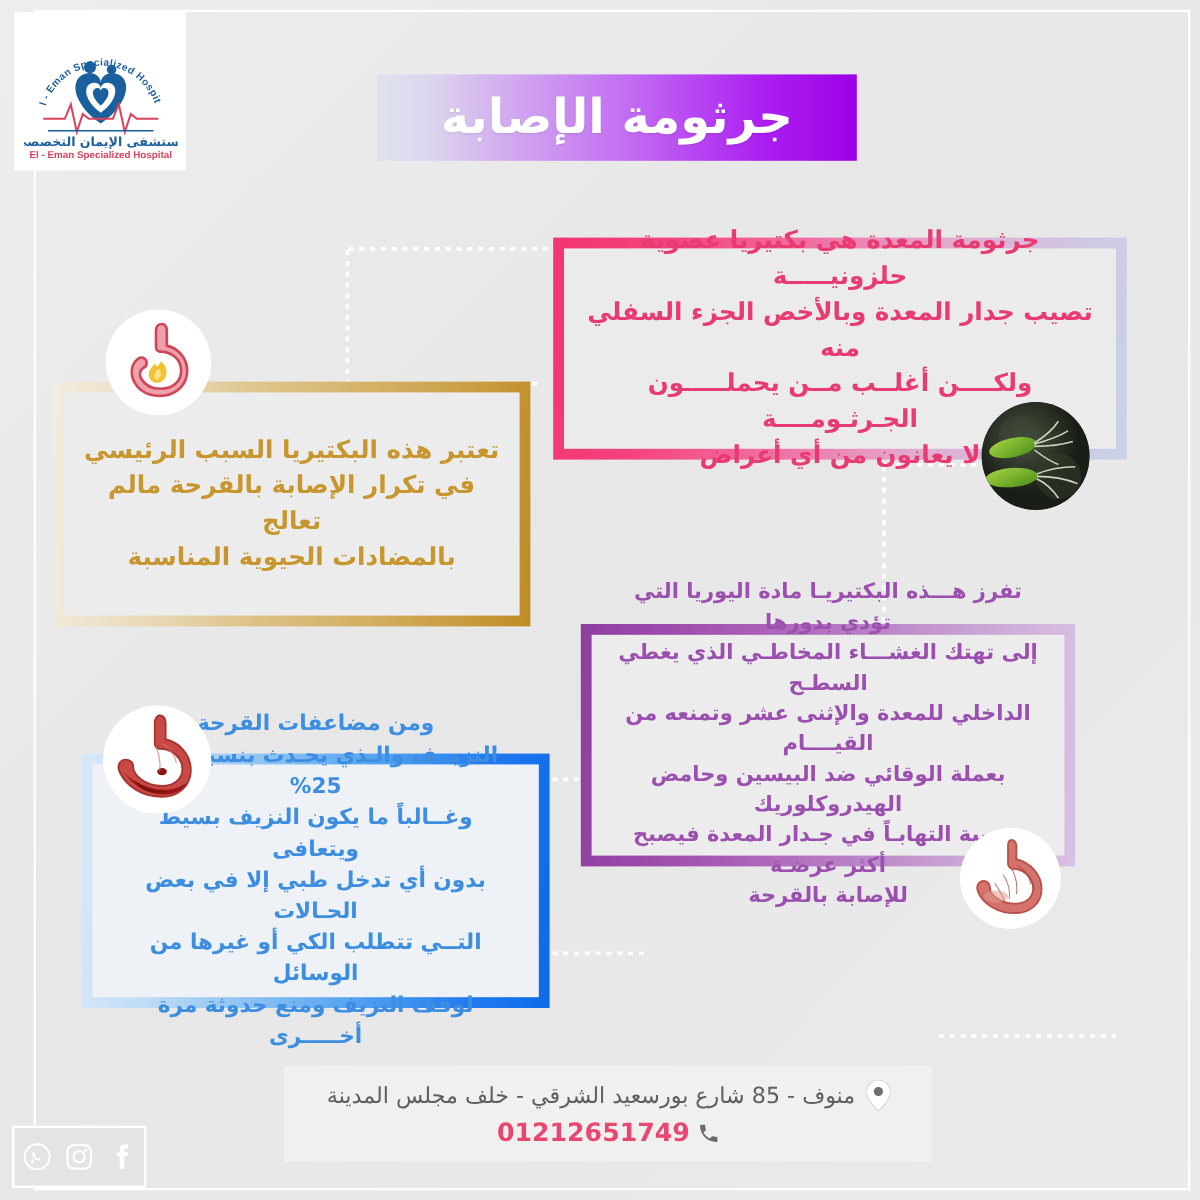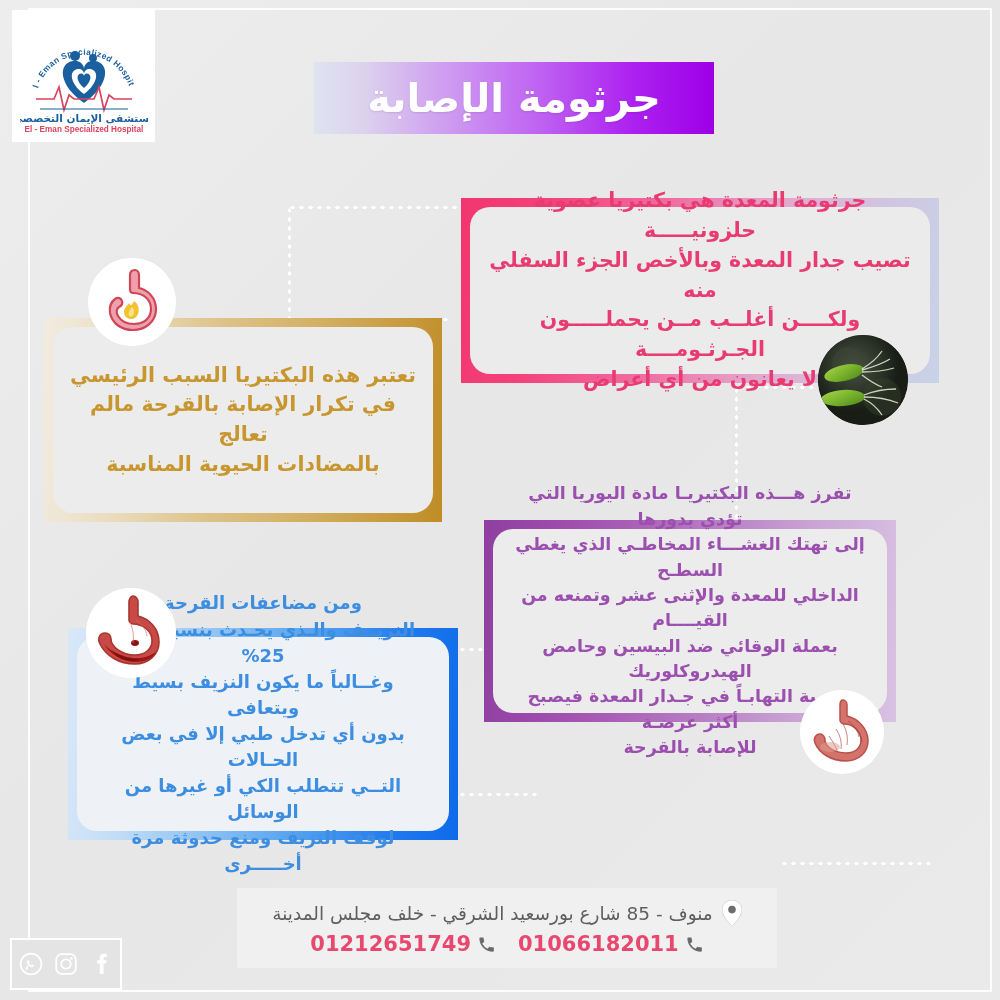--- a/index.html
+++ b/index.html
@@ -82,21 +82,20 @@
     padding: 9px;
     z-index: 3;
   }
   .box-inner {
     width: 100%; height: 100%;
     background: #ebebeb;
     display: flex;
     align-items: center;
     justify-content: center;
     padding: 12px 16px;
-    border-radius: 20px;
   }
   .box p {
     direction: rtl;
     text-align: center;
     font-weight: bold;
     line-height: 1.45;
     white-space: pre-line;
   }
 
   
@@ -374,28 +373,20 @@
         <svg width="20" height="26" viewBox="0 0 20 26">
           <path d="M10,0 C4.5,0 0,4.4 0,9.9 C0,17 10,26 10,26 C10,26 20,17 20,9.9 C20,4.4 15.5,0 10,0 Z" fill="#ffffff" stroke="#d6d6d6" stroke-width="1"></path>
           <circle cx="10" cy="9.6" r="3.8" fill="#6e6e6e"></circle>
         </svg>
       </span>
       <span id="address-text">منوف - 85 شارع بورسعيد الشرقي - خلف مجلس المدينة</span>
     </div>
 
     <div class="phones">
 
-      <div class="phone-group">
-        <span class="phone-icon">
-          <svg width="19" height="19" viewBox="0 0 24 24">
-            <path d="M6.6,10.8 c1.4,2.8 3.8,5.2 6.6,6.6 l2.2-2.2 c0.3-0.3 0.7-0.4 1.1-0.2 1.2,0.4 2.5,0.6 3.8,0.6 0.6,0 1,0.4 1,1 V20 c0,0.6-0.4,1-1,1 C10.6,21 3,13.4 3,4 c0-0.6 0.4-1 1-1 h3.5 c0.6,0 1,0.4 1,1 0,1.3 0.2,2.6 0.6,3.8 0.1,0.4 0,0.8-0.2,1.1 Z" fill="#6b6b6b"></path>
-          </svg>
-        </span>
-        <span class="phone-num">01066182011</span>
-      </div>
 
       <div class="phone-group">
         <span class="phone-icon">
           <svg width="19" height="19" viewBox="0 0 24 24">
             <path d="M6.6,10.8 c1.4,2.8 3.8,5.2 6.6,6.6 l2.2-2.2 c0.3-0.3 0.7-0.4 1.1-0.2 1.2,0.4 2.5,0.6 3.8,0.6 0.6,0 1,0.4 1,1 V20 c0,0.6-0.4,1-1,1 C10.6,21 3,13.4 3,4 c0-0.6 0.4-1 1-1 h3.5 c0.6,0 1,0.4 1,1 0,1.3 0.2,2.6 0.6,3.8 0.1,0.4 0,0.8-0.2,1.1 Z" fill="#6b6b6b"></path>
           </svg>
         </span>
         <span class="phone-num">01212651749</span>
       </div>
     </div>

